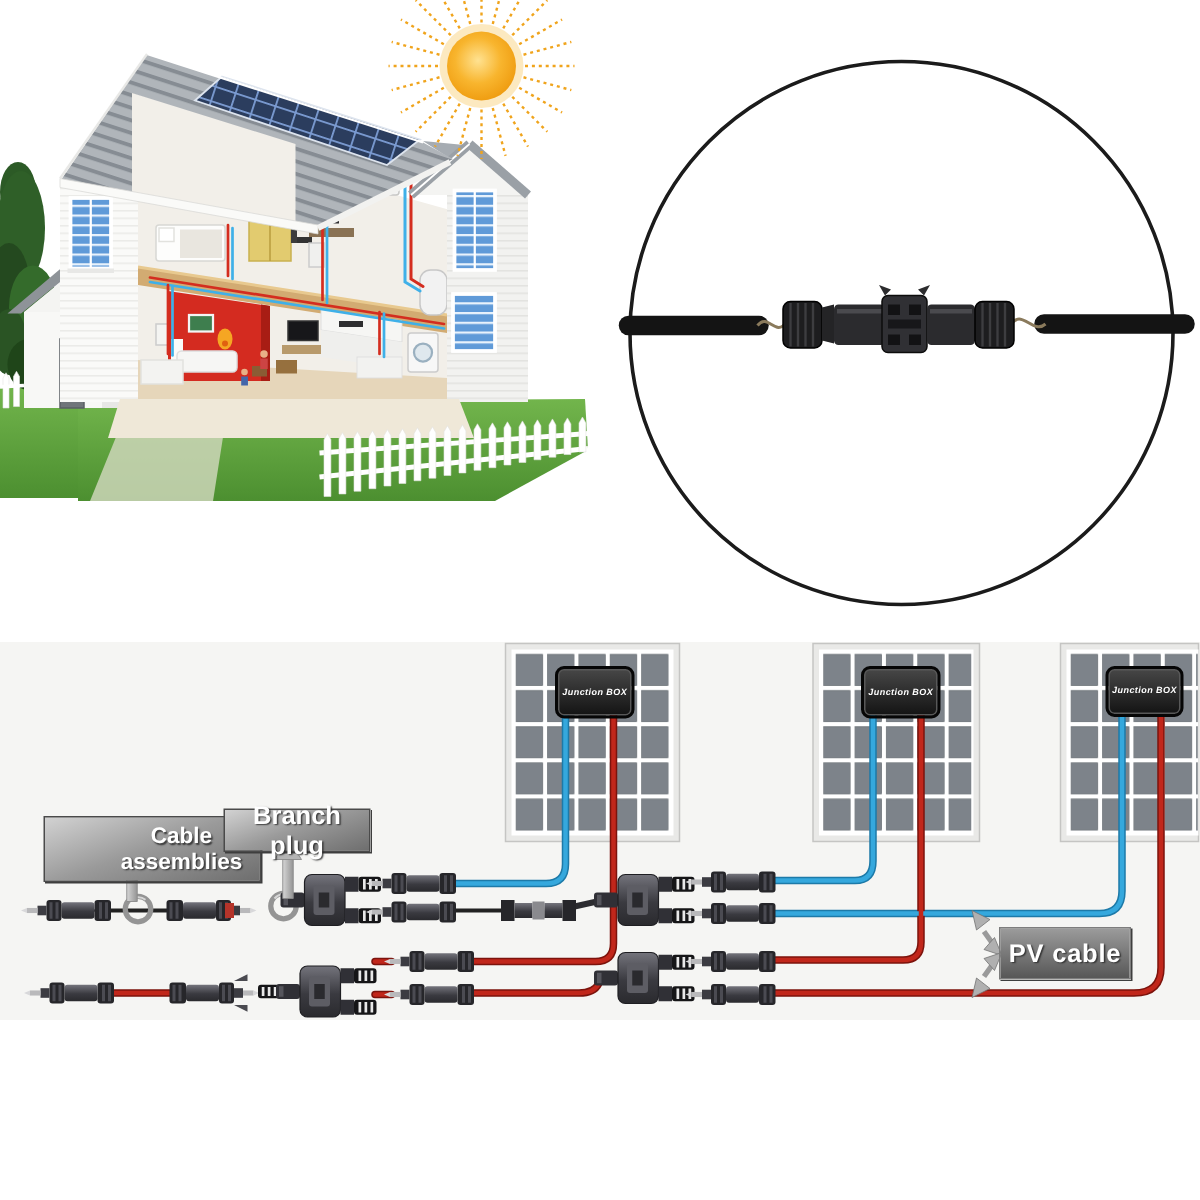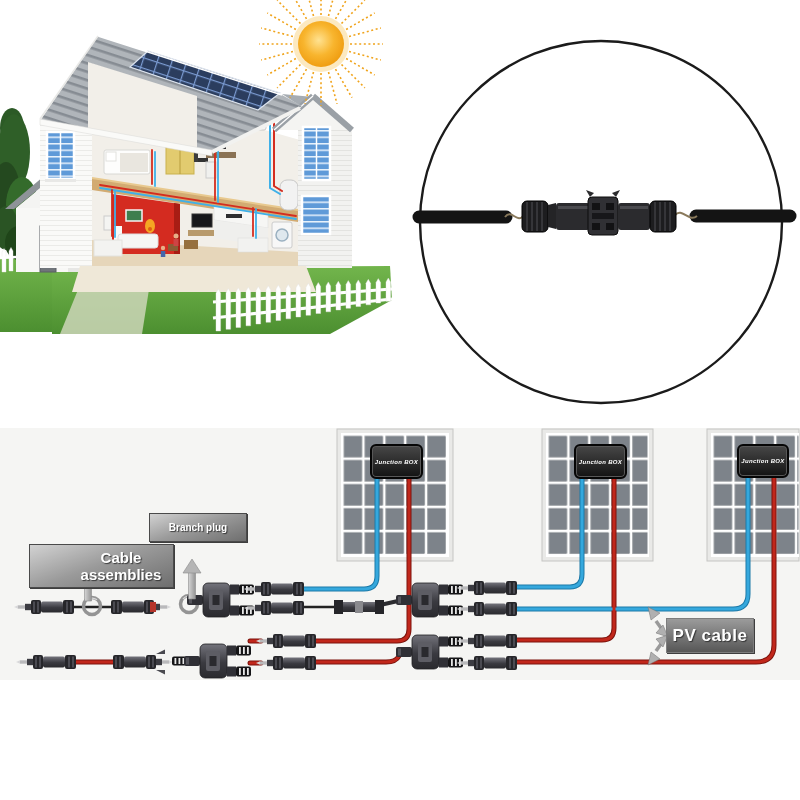--- a/index.html
+++ b/index.html
@@ -5,21 +5,21 @@
   html,body{margin:0;padding:0;background:#fff;}
   #canvas{position:relative;width:800px;height:800px;background:#ffffff;overflow:hidden;
           font-family:"Liberation Sans", sans-serif;}
   svg{display:block;}
   .callout{position:absolute;display:flex;align-items:center;justify-content:center;text-align:center;
            color:#fff;font-weight:bold;border:1px solid #4a4a4a;box-shadow:1px 1px 0 #3e3e3e;
            text-shadow:1px 1px 1px rgba(35,35,35,.8);}
   .callout.light{background:linear-gradient(160deg,#d2d2d2 0%,#9a9a9a 48%,#6e6e6e 100%);}
   .callout.dark{background:linear-gradient(180deg,#9b9b9b 0%,#575757 100%);border:1px solid #7d7d7d;}
   #label-cable-assemblies{left:29px;top:544px;width:104px;height:42px;font-size:15px;line-height:1.15;padding-left:39px;}
-  #label-branch-plug{left:149px;top:513px;width:96px;height:27px;font-size:10px;}
+  #label-branch-plug{left:149px;top:539px;width:96px;height:27px;font-size:17px;}
   #label-pv-cable{left:666px;top:618px;width:86px;height:33px;font-size:17px;letter-spacing:.5px;}
   .jbox{position:absolute;background:linear-gradient(180deg,#474747,#131313);border:2px solid #060606;
         border-radius:6px;box-shadow:inset 0 0 0 1px #585858;display:flex;align-items:center;justify-content:center;}
   .jbox span{color:#ffffff;font-size:6px;font-weight:bold;font-style:italic;letter-spacing:.3px;white-space:nowrap;}
   #jbox-1{left:370px;top:444px;width:49px;height:31px;}
   #jbox-2{left:574px;top:444px;width:49px;height:31px;}
   #jbox-3{left:737px;top:444px;width:48px;height:30px;}
 </style>
 </head>
 <body>

